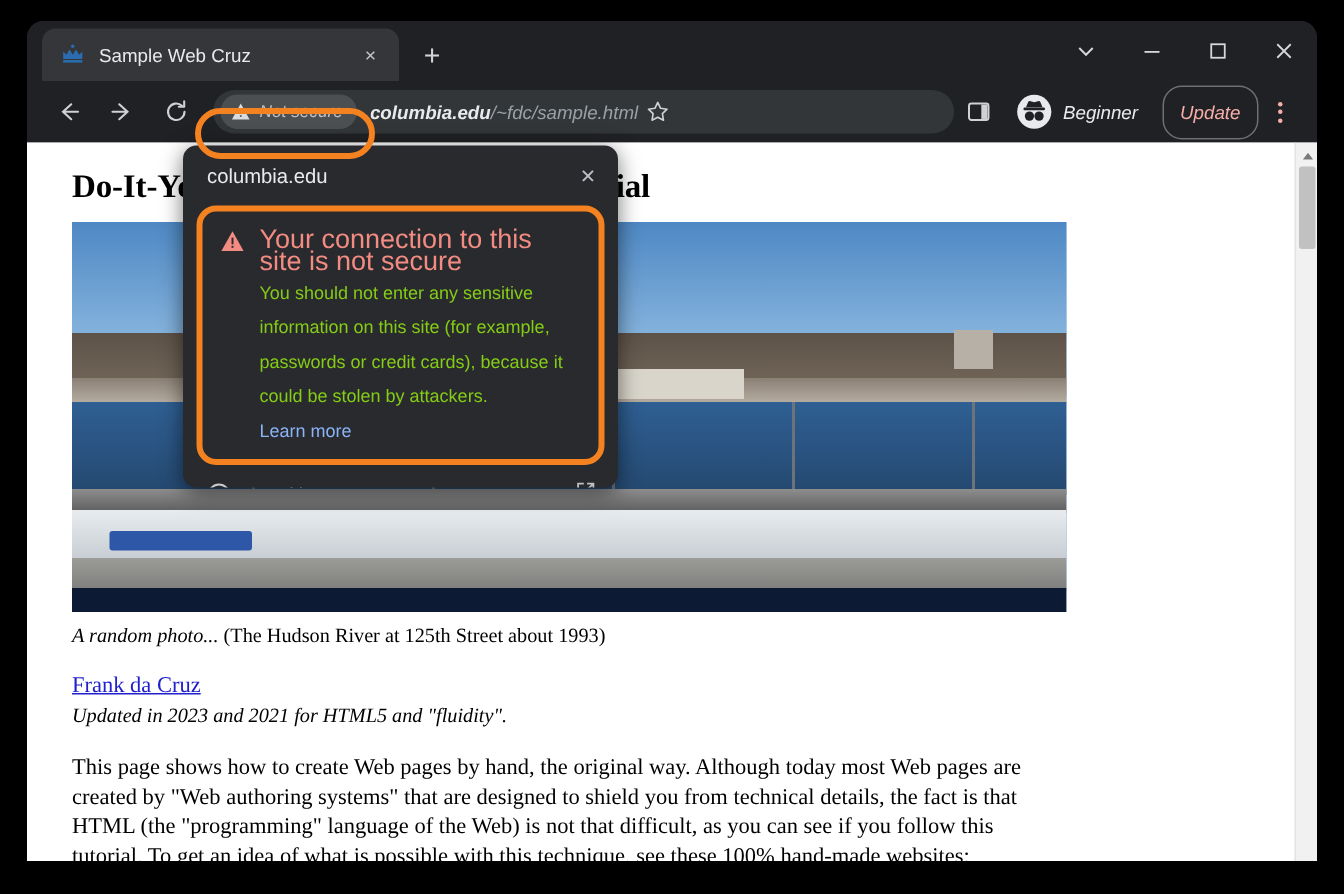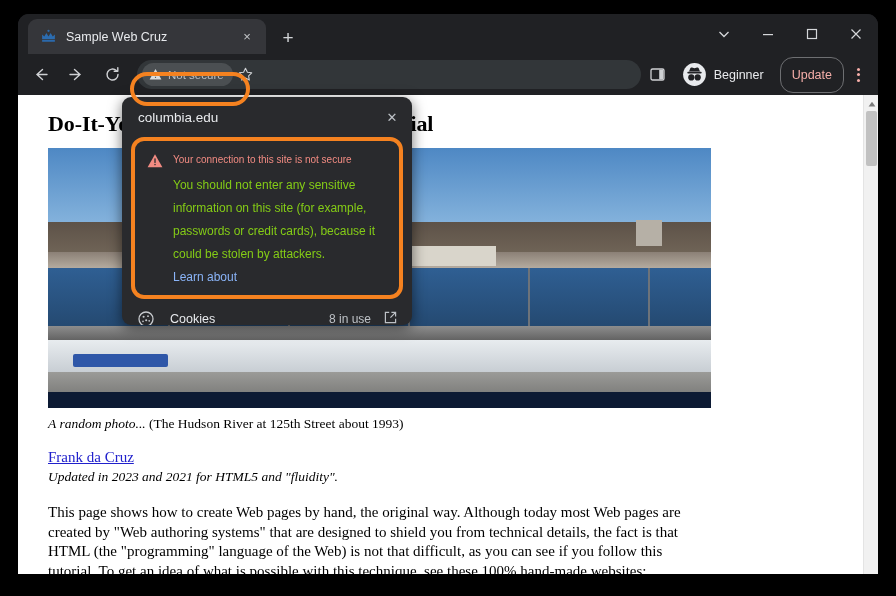--- a/index.html
+++ b/index.html
@@ -53,21 +53,21 @@
   }
   .wc {
     width: 44px; height: 40px; display: flex;
     align-items: center; justify-content: center;
     color: #d5d7da;
   }
 
   
   #toolbar {
     position: relative; height: 41px; background: #202124;
-    display: flex; align-items: center; padding: 0 7px;
+    display: flex; align-items: center; padding: 0 12px; font-style: italic;
   }
   .navbtn {
     width: 30px; height: 30px; margin-right: 6px;
     display: flex; align-items: center; justify-content: center;
     color: #cfd1d4; border-radius: 50%; flex: 0 0 auto;
   }
   #omnibox {
     flex: 1 1 auto; height: 29px; background: #323639;
     border-radius: 15px; display: flex; align-items: center;
     padding: 0 6px 0 3px; margin-left: 4px; min-width: 0;
@@ -203,21 +203,21 @@
     width: 28px; height: 28px; display: flex; align-items: center;
     justify-content: center; color: #bdc1c6; font-size: 13px; border-radius: 50%;
   }
   #warning-box {
     margin: 0 9px; padding: 11px 12px 10px 12px;
     border: 4px solid #f58220; border-radius: 13px;
     display: flex; gap: 10px;
   }
   #warn-tri { flex: 0 0 auto; margin-top: 1px; }
   #warn-title {
-    font-size: 10px; color: #f28b82; line-height: 15px; margin-bottom: 7px;
+    font-size: 18px; color: #f28b82; line-height: 15px; margin-bottom: 2px;
   }
   #warn-body {
     font-size: 12px; color: #84cc16; line-height: 23px;
   }
   #learn-more {
     display: inline-block; margin-top: 4px;
     font-size: 12px; color: #8ab4f8;
   }
   .prow {
     display: flex; align-items: center; height: 36px; padding: 4px 14px 0 16px;
@@ -297,20 +297,23 @@
     </div>
 
     <div id="omnibox">
       <div id="notsecure-chip">
         <svg width="13" height="13" viewBox="0 0 13 13">
           <path d="M6.5 1L12.4 11.6H0.6z" fill="#d9dbdd"></path>
           <rect x="5.95" y="4.4" width="1.1" height="3.6" fill="#4b4f52"></rect>
           <rect x="5.95" y="8.8" width="1.1" height="1.1" fill="#4b4f52"></rect>
         </svg>
         <span>Not secure</span>
+      </div>
+      <div id="urltext">
+        <b>columbia.edu</b><span>/~fdc/sample.html</span>
       </div>
       <div id="star">
         <svg width="15" height="15" viewBox="0 0 15 15">
               <path d="M7.5 1.3l1.9 3.9 4.3.6-3.1 3 .7 4.3-3.8-2-3.8 2 .7-4.3-3.1-3 4.3-.6z" stroke="#cfd1d4" stroke-width="1.1" fill="none" stroke-linejoin="round"></path>
             </svg>
       </div>
     </div>
 
     <div class="tbicon">
       <svg width="15" height="15" viewBox="0 0 15 15">
@@ -389,21 +392,21 @@
 
     <div id="warning-box">
       <svg id="warn-tri" width="16" height="16" viewBox="0 0 16 16">
         <path d="M8 1.2L15.4 14.3H0.6z" fill="#f28b82"></path>
         <rect x="7.35" y="5.4" width="1.3" height="4.5" fill="#292a2d"></rect>
         <rect x="7.35" y="10.9" width="1.3" height="1.3" fill="#292a2d"></rect>
       </svg>
       <div>
         <div id="warn-title">Your connection to this site is not secure</div>
         <div id="warn-body">You should not enter any sensitive information on this site (for example, passwords or credit cards), because it could be stolen by attackers.</div>
-        <a id="learn-more">Learn about</a>
+        <a id="learn-more">Learn more</a>
       </div>
     </div>
 
     <div class="prow">
       <span class="prow-icon">
         <svg width="16" height="16" viewBox="0 0 16 16">
           <circle cx="8" cy="8" r="7" fill="none" stroke="#c8cbcf" stroke-width="1.3"></circle>
           <circle cx="5.6" cy="5.8" r="1.05" fill="#c8cbcf"></circle>
           <circle cx="10" cy="5.2" r="0.9" fill="#c8cbcf"></circle>
           <circle cx="8.2" cy="9.2" r="1.05" fill="#c8cbcf"></circle>

